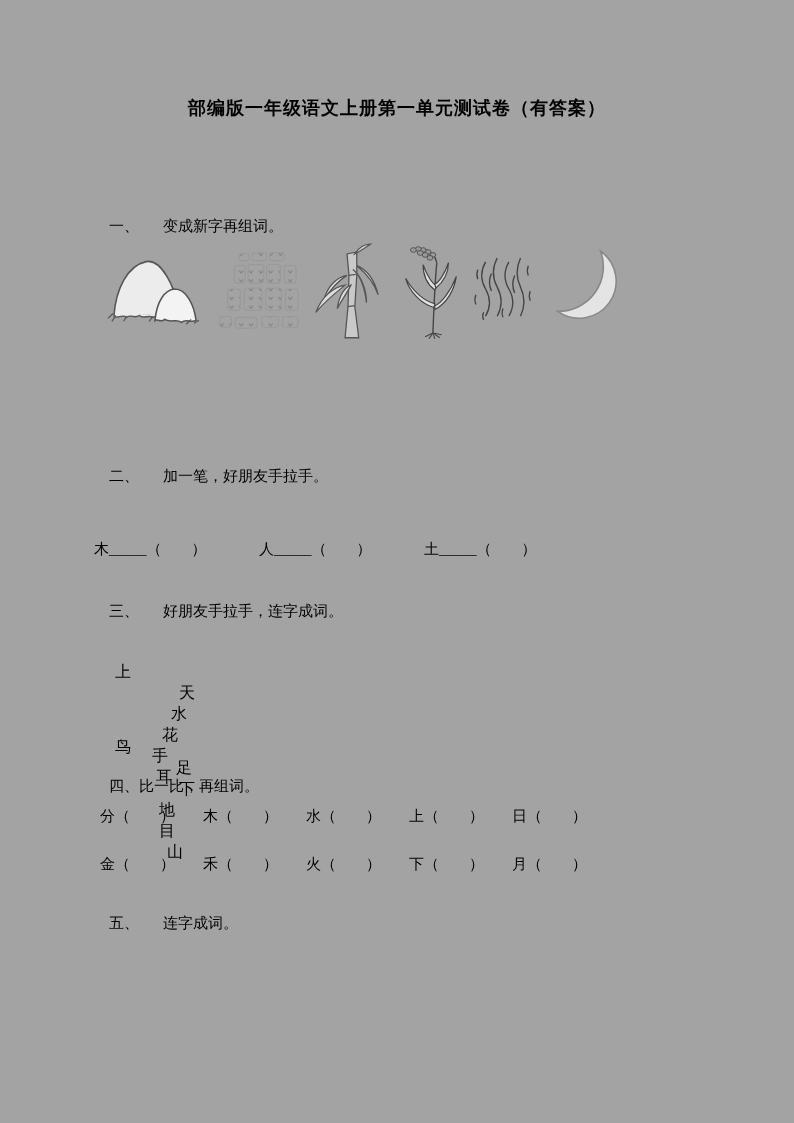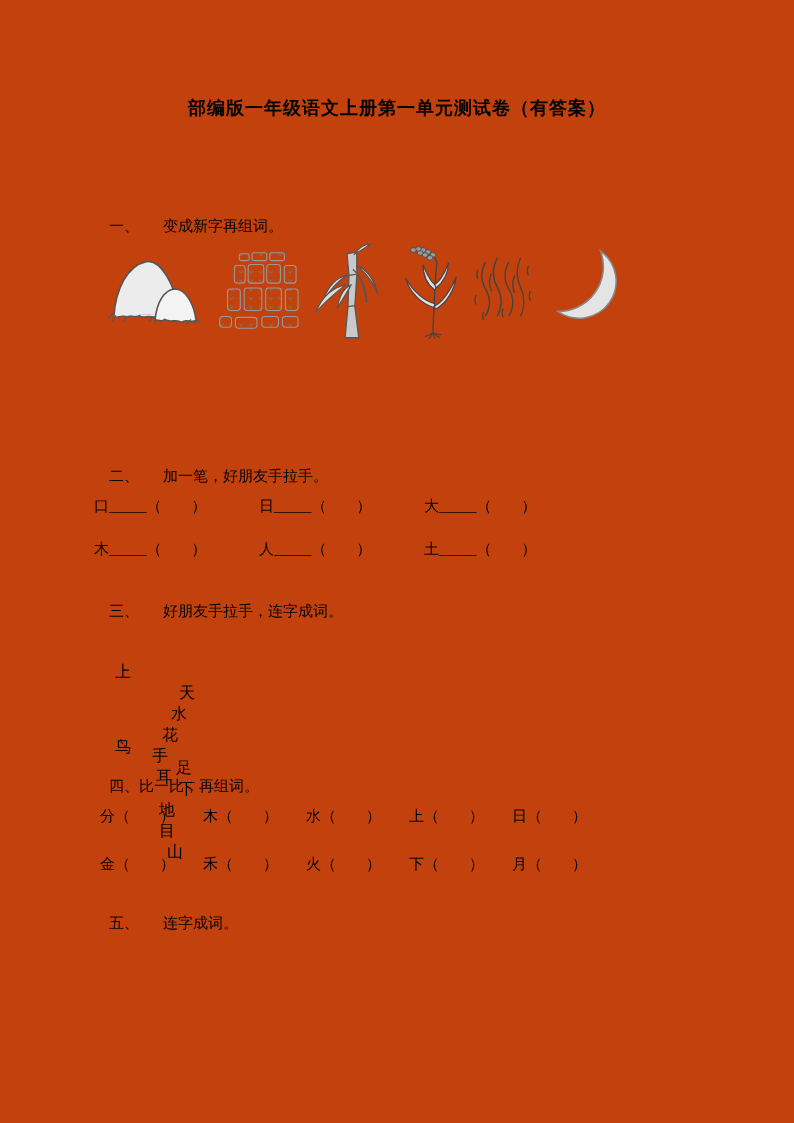--- a/index.html
+++ b/index.html
@@ -1,19 +1,19 @@
 <!DOCTYPE html>
 <html><head>
 <meta charset="utf-8">
 <style>
   html,body{margin:0;padding:0;background:#fff;}
   .page{
     position:relative;
     width:794px;height:1123px;
-    background:#c2410c;
+    background:#a3a3a3;
     font-family:"Liberation Serif","DejaVu Serif",serif;
     color:#000;
     overflow:hidden;
   }
   .abs{position:absolute;white-space:pre;}
   .doc-title{
     left:0;top:96px;width:794px;
     text-align:center;
     font-size:18px;font-weight:bold;
     letter-spacing:1px;
@@ -187,25 +187,20 @@
     <svg class="pic" width="70" height="86" viewBox="0 0 72 88" style="margin-left:12px;">
       <path d="M52,4 A38,38 0 1 1 8,66 A46,46 0 0 0 52,4 Z" fill="#e4e4e4" stroke="#888" stroke-width="1.6"></path>
     </svg>
   </div>
 
 
   <div class="abs sec-head tabbed" style="top:450px;">
     <span class="sec-num">二、</span><span>加一笔，好朋友手拉手。</span>
   </div>
 
-  <div class="abs blank-row" style="top:497px;">
-    <span class="cell">口_____（　　）</span>
-    <span class="cell">日_____（　　）</span>
-    <span class="cell">大_____（　　）</span>
-  </div>
   <div class="abs blank-row" style="top:540px;justify-content:space-between;">
     <span class="cell">木_____（　　）</span>
     <span class="cell">人_____（　　）</span>
     <span class="cell">土_____（　　）</span>
   </div>
 
   <div class="abs sec-head tabbed" style="top:585px;">
     <span class="sec-num">三、</span><span>好朋友手拉手，连字成词。</span>
   </div>
 

